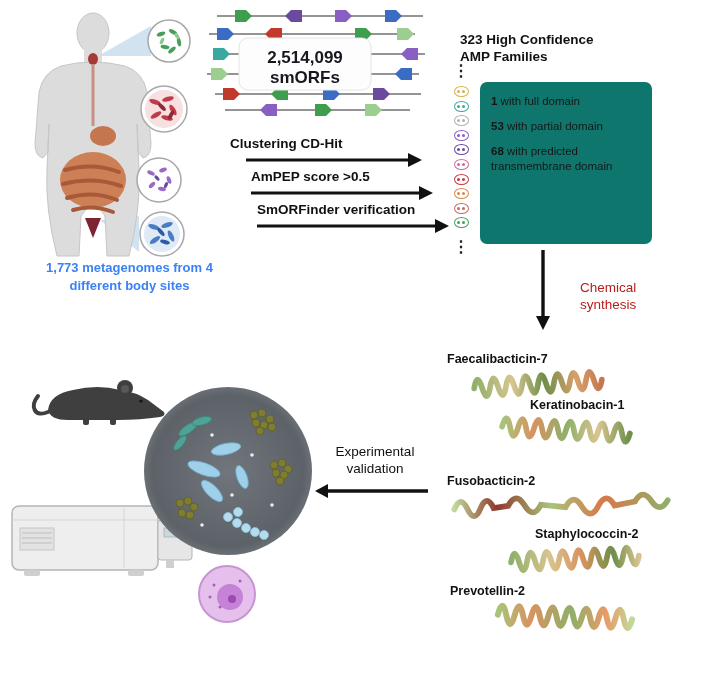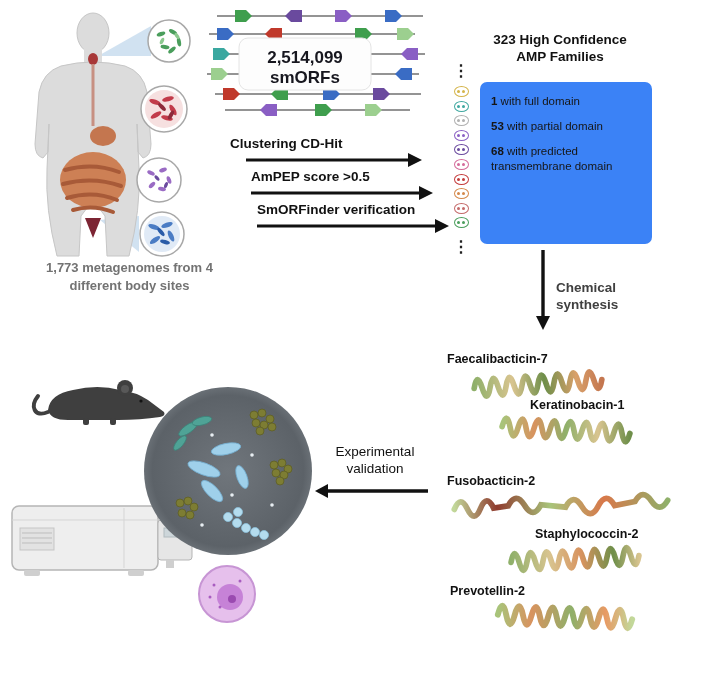--- a/index.html
+++ b/index.html
@@ -1,30 +1,30 @@
 <!DOCTYPE html>
 <html><head>
 <meta charset="utf-8">
 <style>
   html,body{margin:0;padding:0;background:#ffffff;}
   body{font-family:"Liberation Sans", sans-serif; color:#111;}
   .canvas{position:relative;width:703px;height:686px;background:#ffffff;overflow:hidden;margin:0 auto;}
   .abs{position:absolute;}
-  .caption{font-weight:700;font-size:13px;line-height:1.35;text-align:center;color:#737373;}
+  .caption{font-weight:700;font-size:13px;line-height:1.35;text-align:center;color:#3b82f6;}
   .step-label{font-weight:700;font-size:13.5px;white-space:nowrap;color:#111;}
-  .fam-title{font-weight:700;font-size:13.5px;text-align:center;line-height:1.25;color:#111;}
-  .fam-box{background:#3b82f6;border-radius:7px;padding:12px 11px;box-sizing:border-box;}
+  .fam-title{font-weight:700;font-size:13.5px;text-align:left;line-height:1.25;color:#111;}
+  .fam-box{background:#0f766e;border-radius:7px;padding:12px 11px;box-sizing:border-box;}
   .fam-item{font-size:11.5px;line-height:1.3;margin-bottom:10px;color:#161616;}
   .fam-item b{font-weight:700;}
   .oval-col{display:flex;flex-direction:column;align-items:center;width:20px;}
   .oval{width:15px;height:11px;border:1.6px solid #999;border-radius:50%;margin-bottom:3.6px;background:#fff;
         display:flex;align-items:center;justify-content:center;gap:1.5px;box-sizing:border-box;}
   .oval i{width:3px;height:3px;border-radius:50%;display:block;}
   .vdots{font-weight:700;font-size:16px;line-height:.85;text-align:center;width:20px;color:#222;letter-spacing:0;}
-  .chem-label{font-weight:700;font-size:13.5px;line-height:1.25;color:#404040;}
+  .chem-label{font-weight:400;font-size:13.5px;line-height:1.25;color:#b91c1c;margin-left:24px;}
   .pep-label{font-weight:700;font-size:12.5px;white-space:nowrap;color:#111;}
   .val-label{font-weight:400;font-size:13.5px;text-align:center;line-height:1.25;color:#111;}
   .footer{font-size:12px;color:#9fa8ae;text-align:center;width:100%;}
   svg{display:block;}
 </style>
 </head>
 <body>
 
 <div class="canvas">
 

